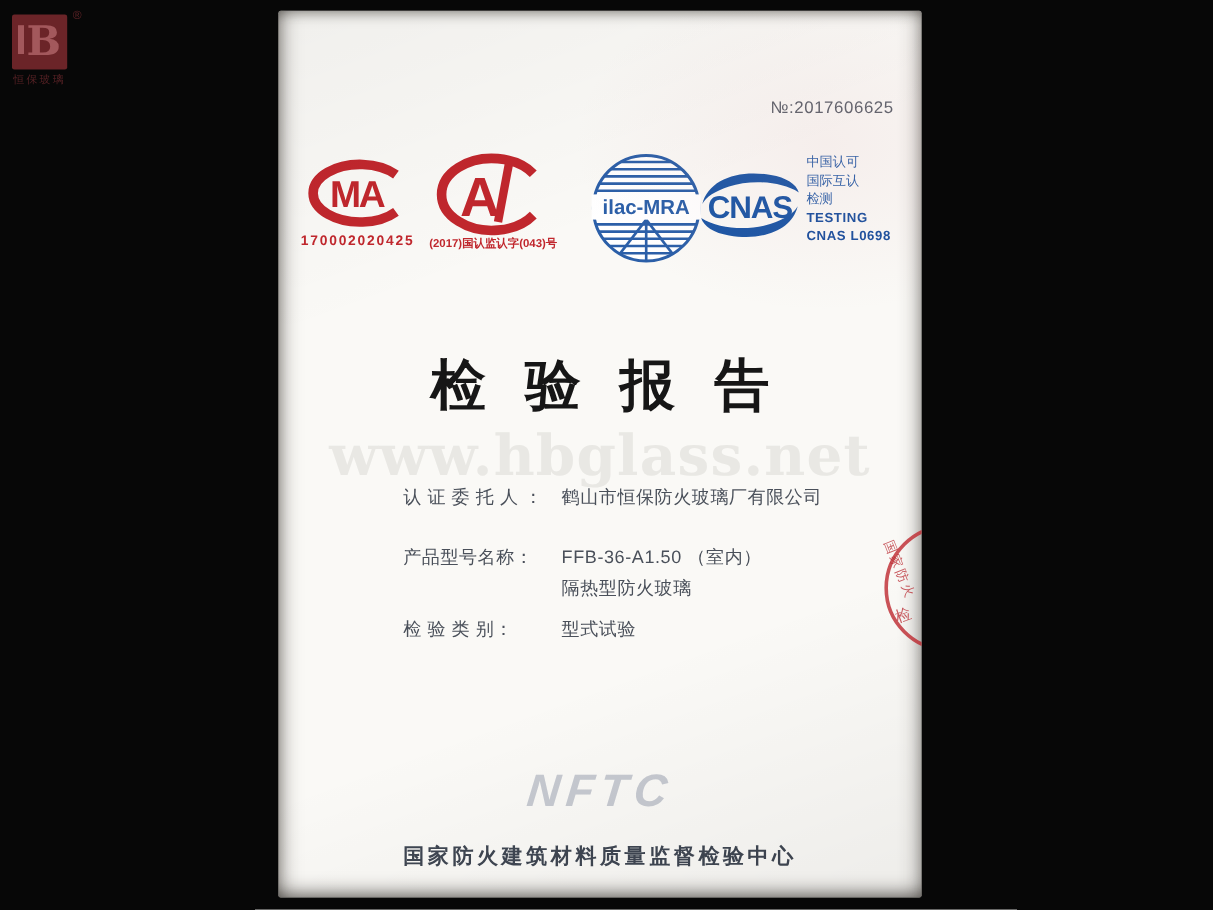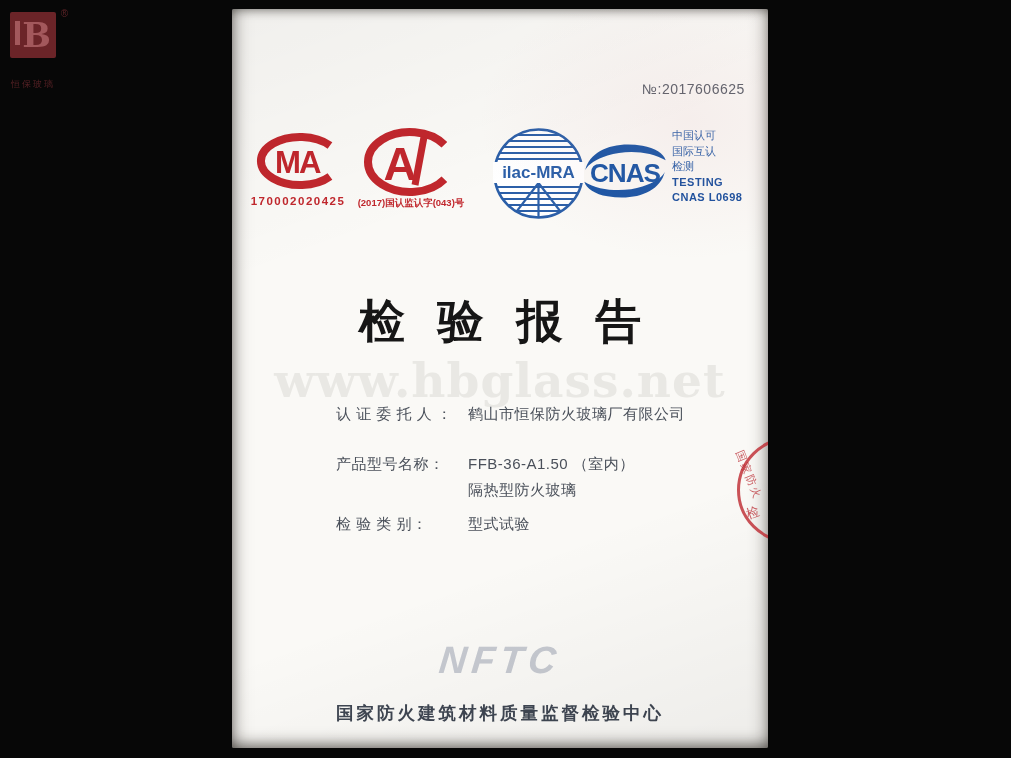--- a/index.html
+++ b/index.html
@@ -18,21 +18,21 @@
     display:flex;align-items:center;justify-content:center;
     position:relative;border-radius:2px;
   }
   .site-logo .bar{width:5px;height:24px;background:#a3585c;margin-right:2px;margin-top:-4px;}
   .site-logo .letter{
     font-family:"DejaVu Serif","Liberation Serif",serif;
     font-weight:bold;font-size:34px;color:#a3585c;line-height:1;
   }
   .site-logo .reg{position:absolute;right:-12px;top:-4px;font-size:10px;color:#5e2327;}
   .site-logo .caption{
-    margin-top:20px;font-size:9px;color:#5f2428;letter-spacing:2px;
+    margin-top:2px;font-size:9px;color:#5f2428;letter-spacing:2px;
     width:46px;text-align:center;opacity:.9;
   }
 
   
   .page{
     position:absolute;left:232px;top:9px;width:536px;height:739px;
     background:#faf9f6;
     border-radius:2px;
     overflow:hidden;
     box-shadow:

